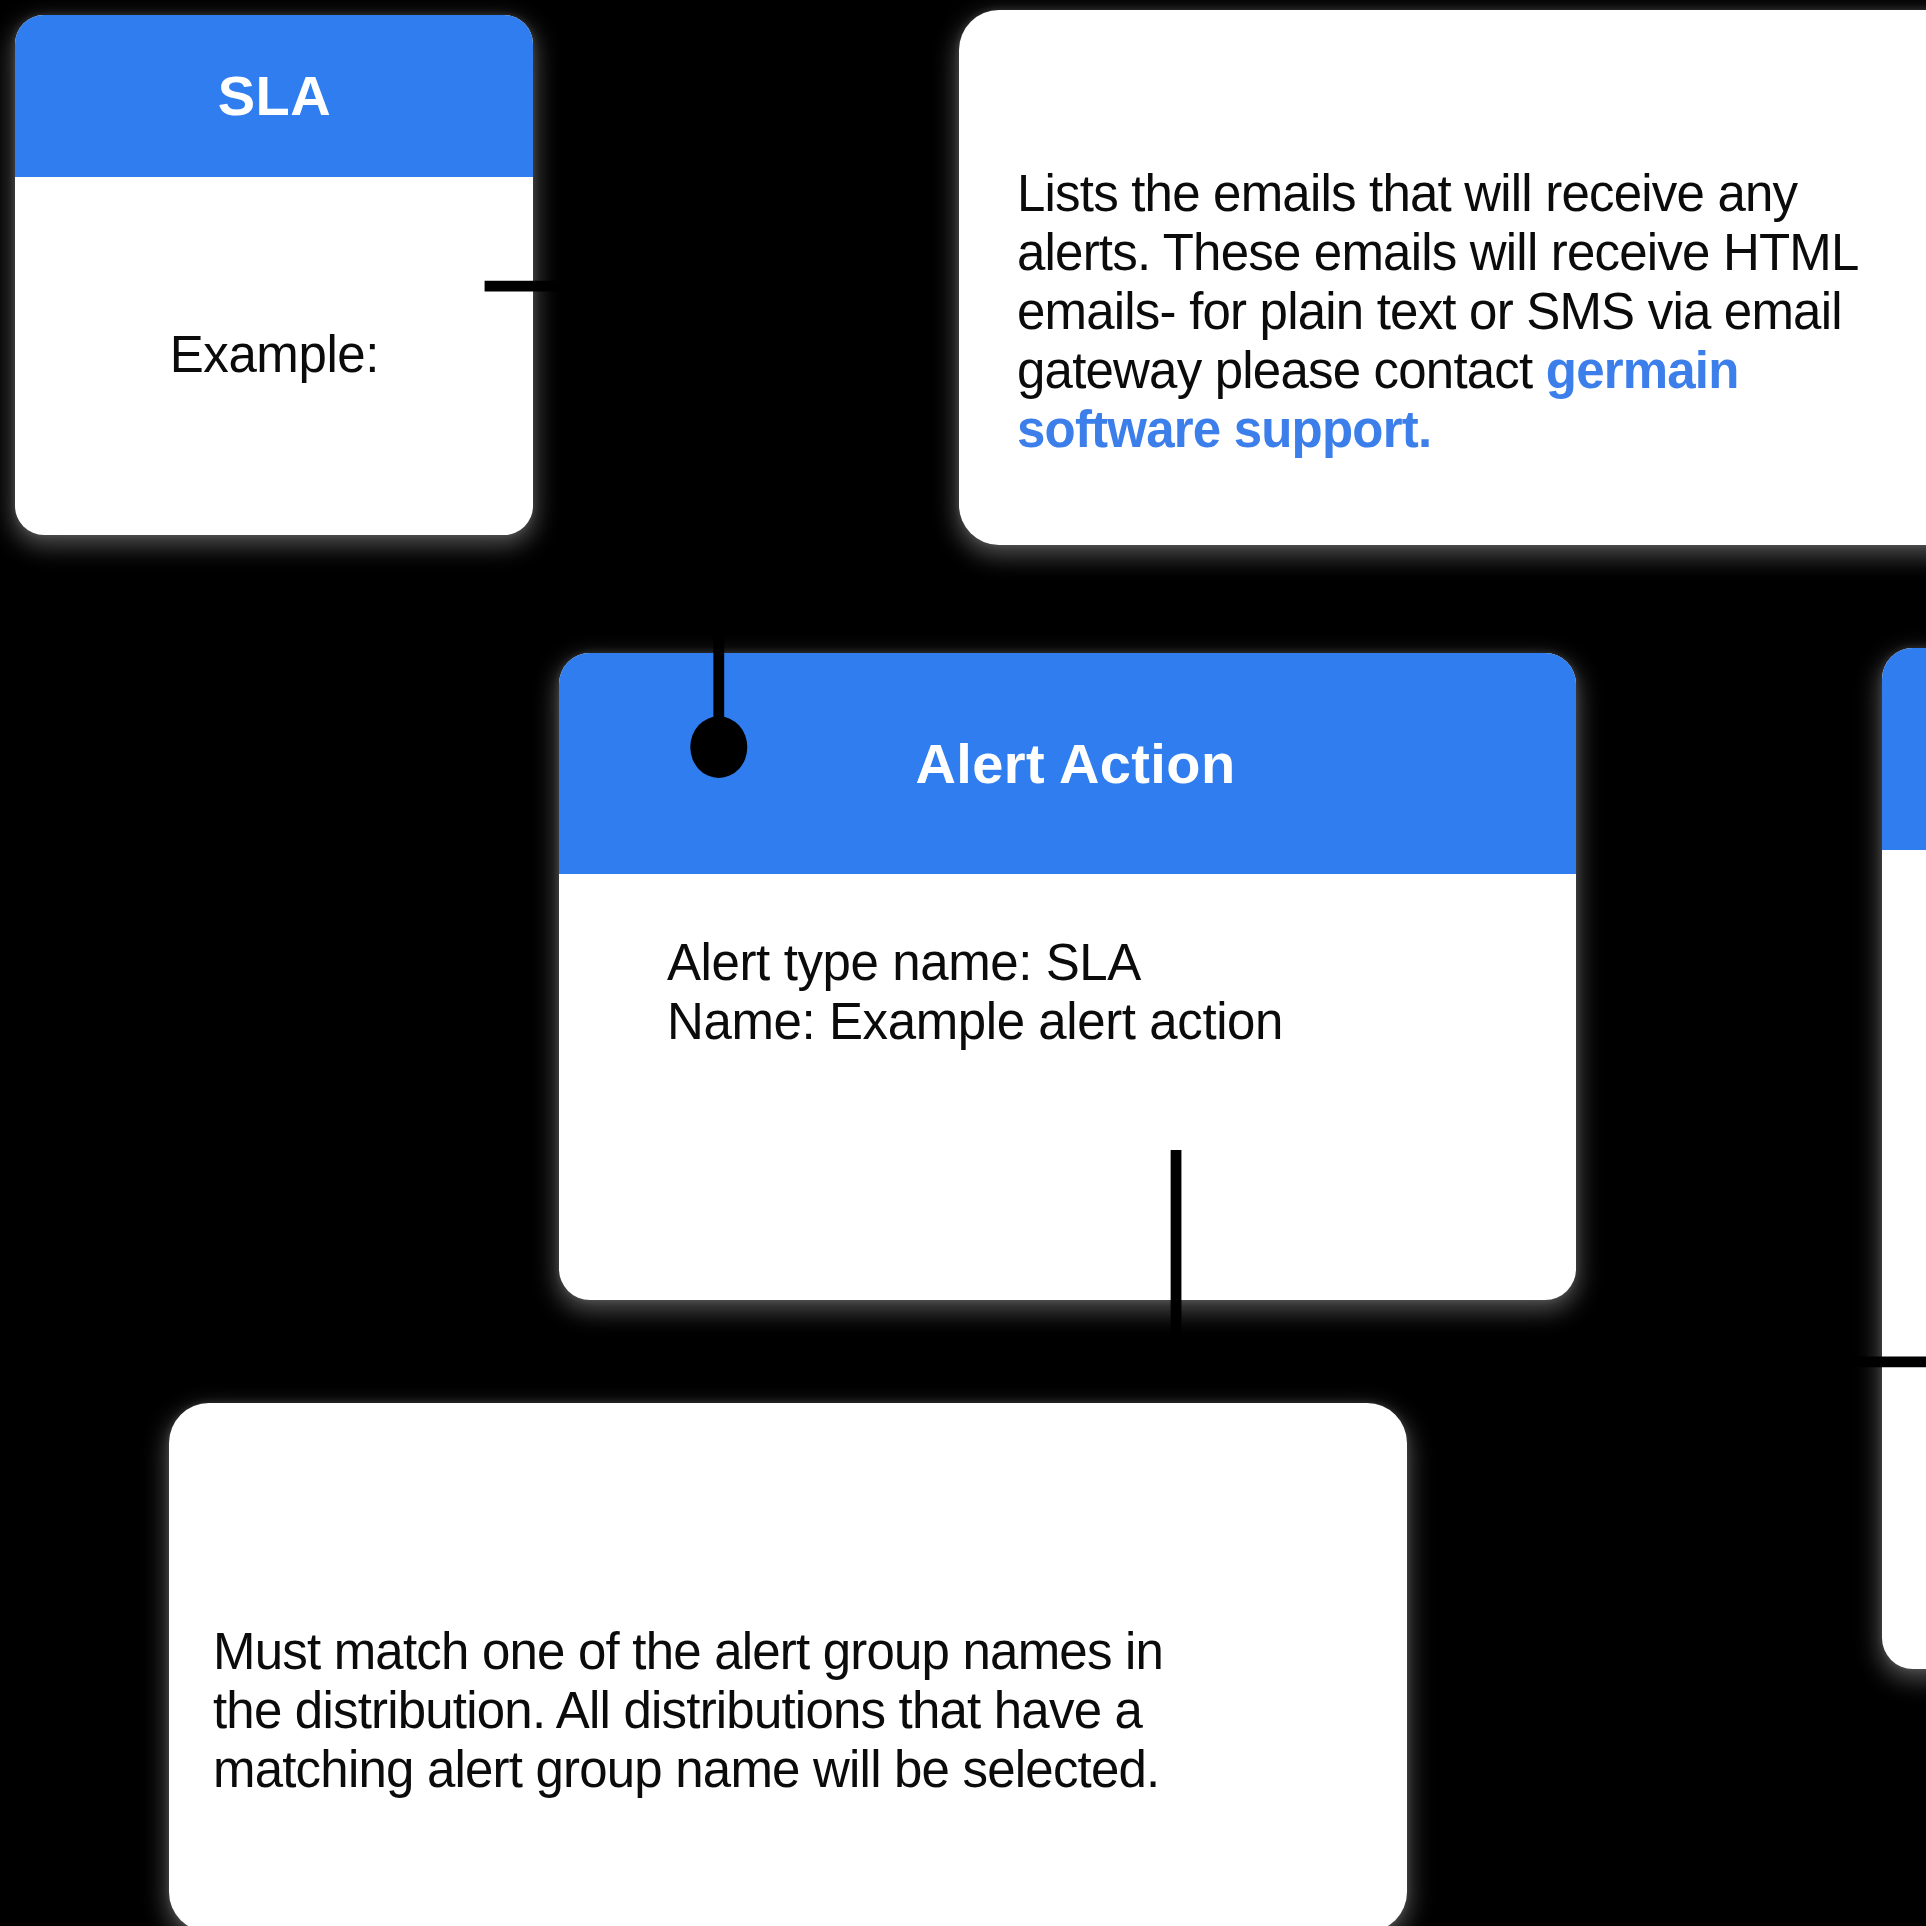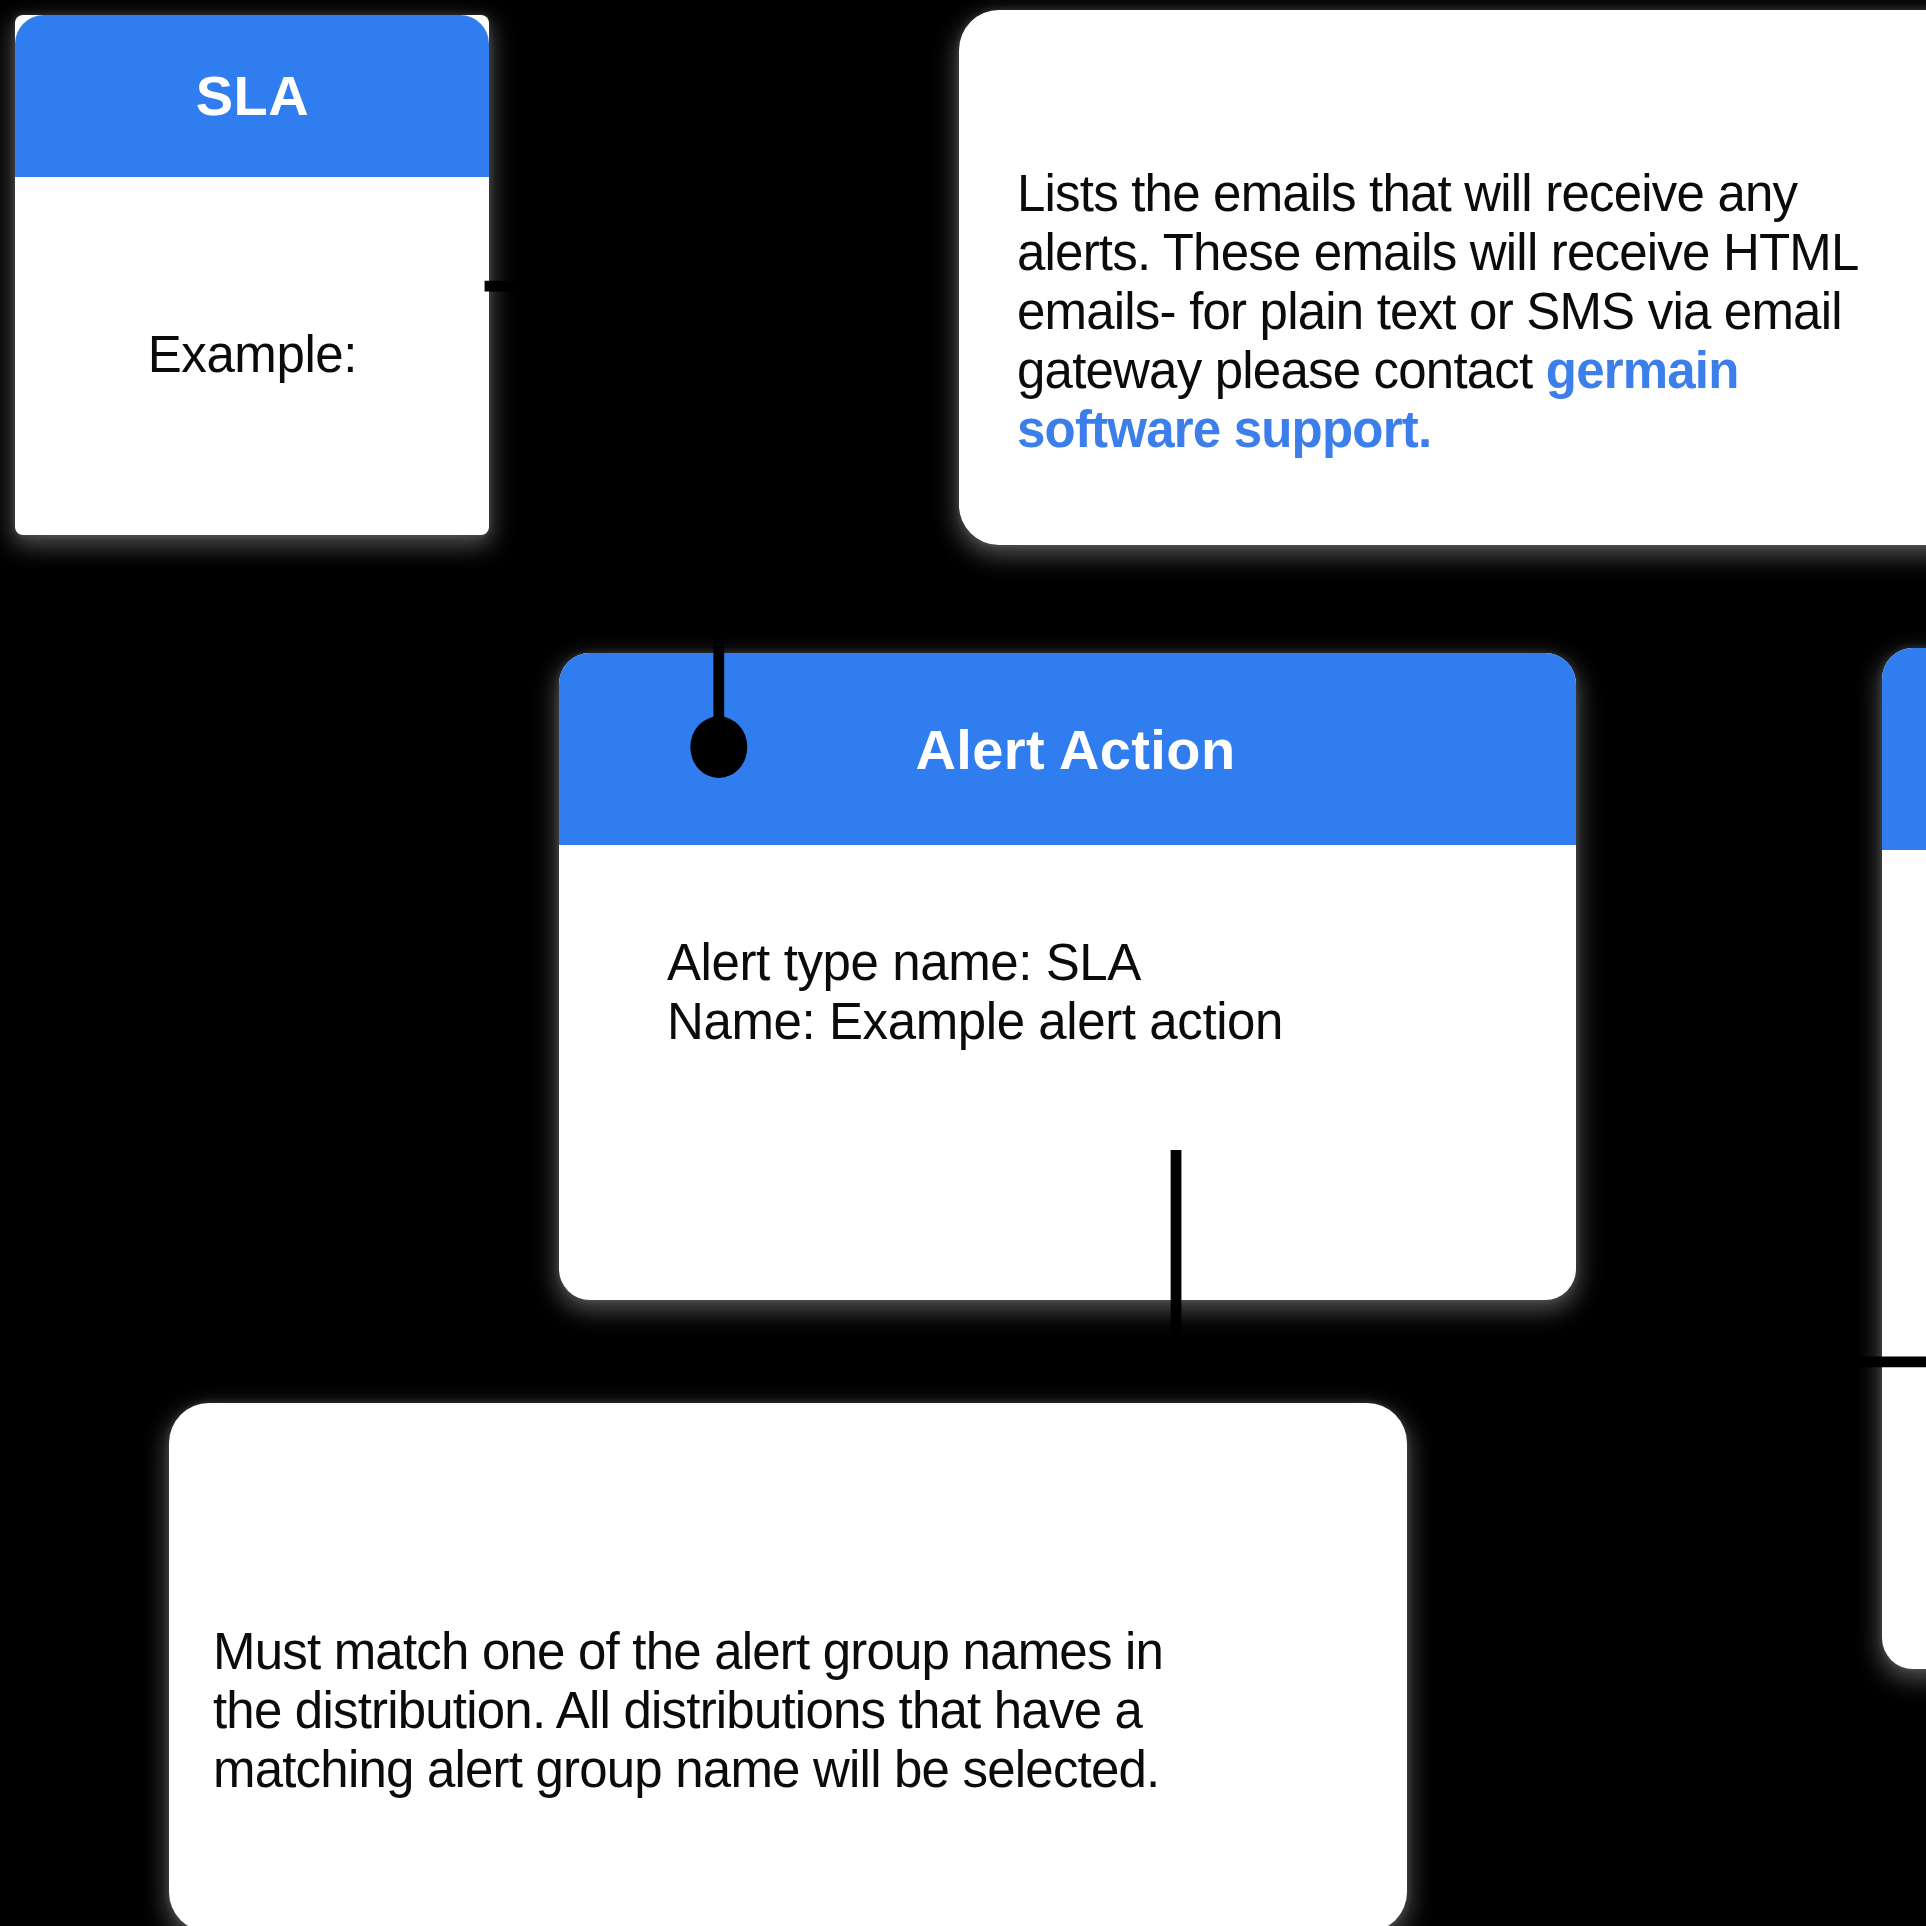--- a/index.html
+++ b/index.html
@@ -29,28 +29,28 @@
   }
   .body-text{font-size:51px;line-height:59px;letter-spacing:-0.4px;}
   .note-text{
     font-size:51px;line-height:59px;letter-spacing:-0.8px;
     white-space:pre-line;
   }
   .link{color:#3C7EEA;font-weight:bold;text-decoration:none;white-space:pre-line;}
   
   .sla{left:15.4px;top:14.6px;width:474px;height:520px;}
   .sla .card-header{height:162px;border-radius:29px 29px 0 0;}
-  .sla{border-radius:8px;}
+  .sla{border-radius:29px;padding-left:44px;}
   .sla-body{position:absolute;left:0;right:0;top:162px;text-align:center;padding-top:148px;font-size:51px;letter-spacing:-0.4px;}
   
   .note-emails{left:959px;top:9.6px;width:1160px;height:535px;}
   .note-emails .note-text{position:absolute;left:58px;right:35px;top:103px;}
   
   .alert-action{left:559px;top:653px;width:1017px;height:647px;}
-  .alert-action .card-header{height:192px;padding-left:16px;}
+  .alert-action .card-header{height:221px;padding-left:16px;}
   .aa-body{position:absolute;left:108px;right:23px;top:280px;}
   
   .distribution{left:1882px;top:648px;width:1019px;height:1021px;}
   .distribution .card-header{height:202px;}
   
   .note-match{left:169px;top:1403px;width:1238px;height:529px;}
   .note-match .note-text{position:absolute;left:44px;right:23px;top:168px;}
   
   .overlay{position:absolute;left:0;top:0;width:2916px;height:1948px;pointer-events:none;}
 </style>

